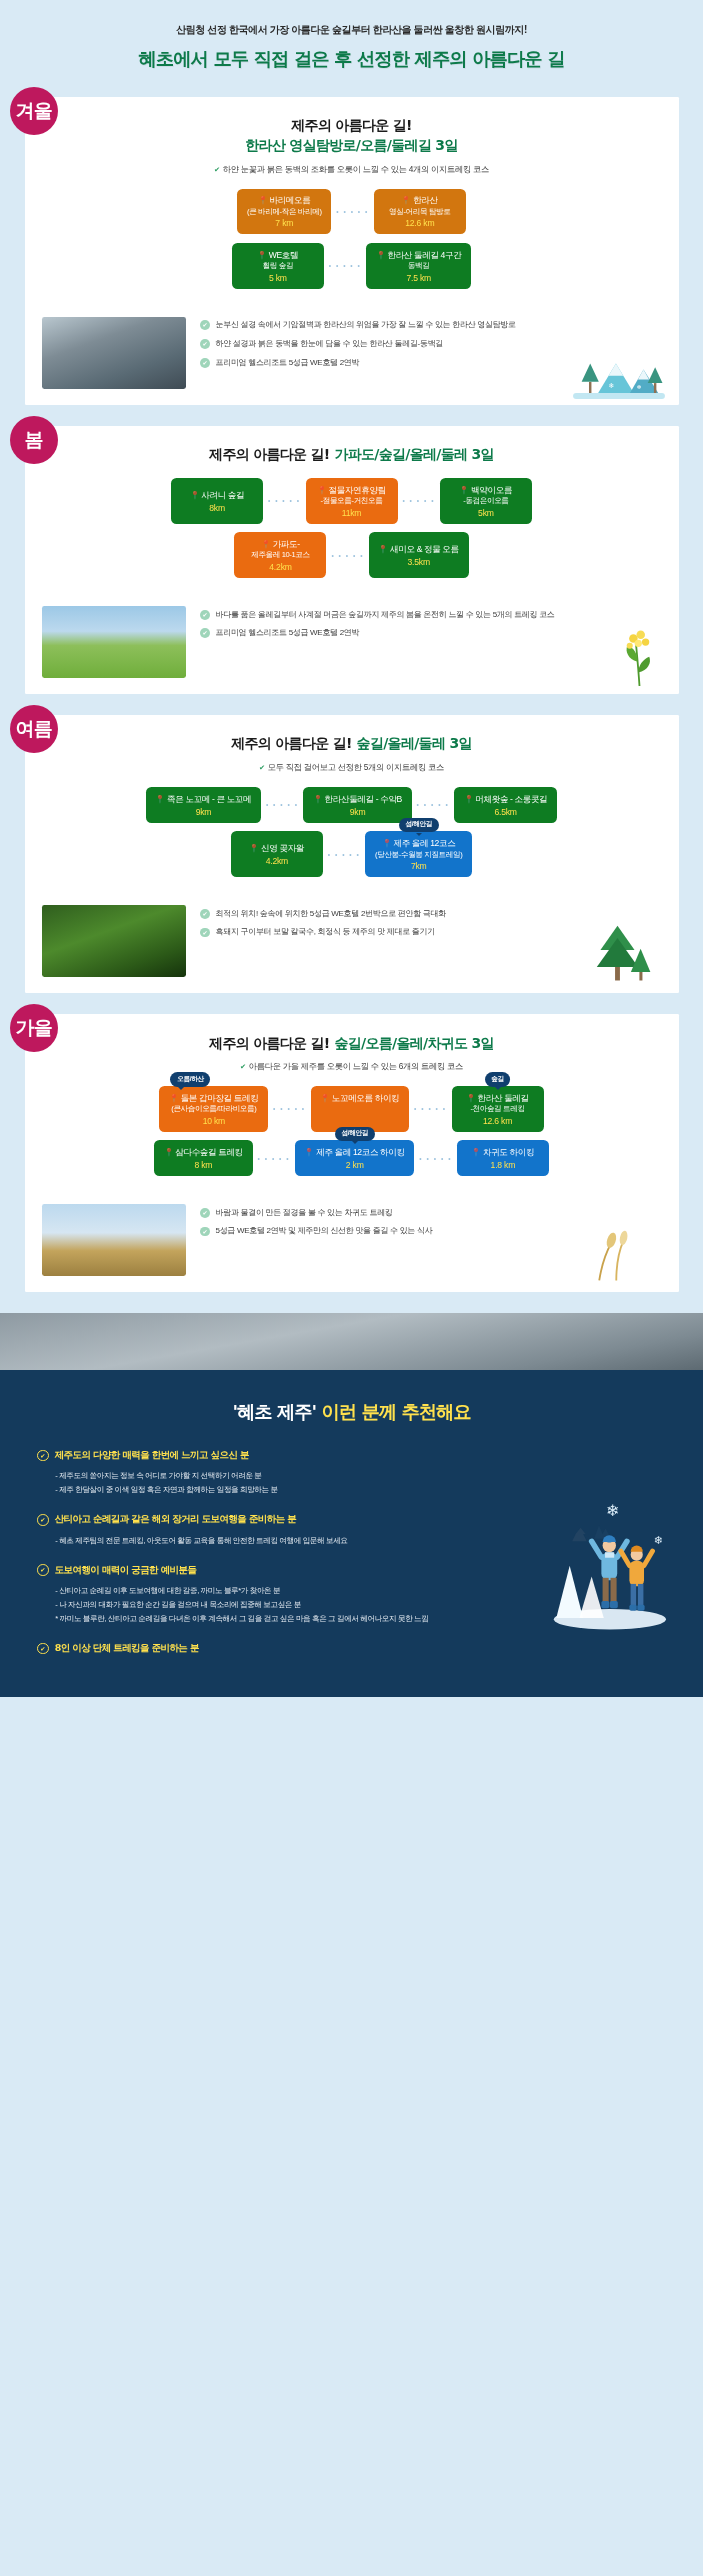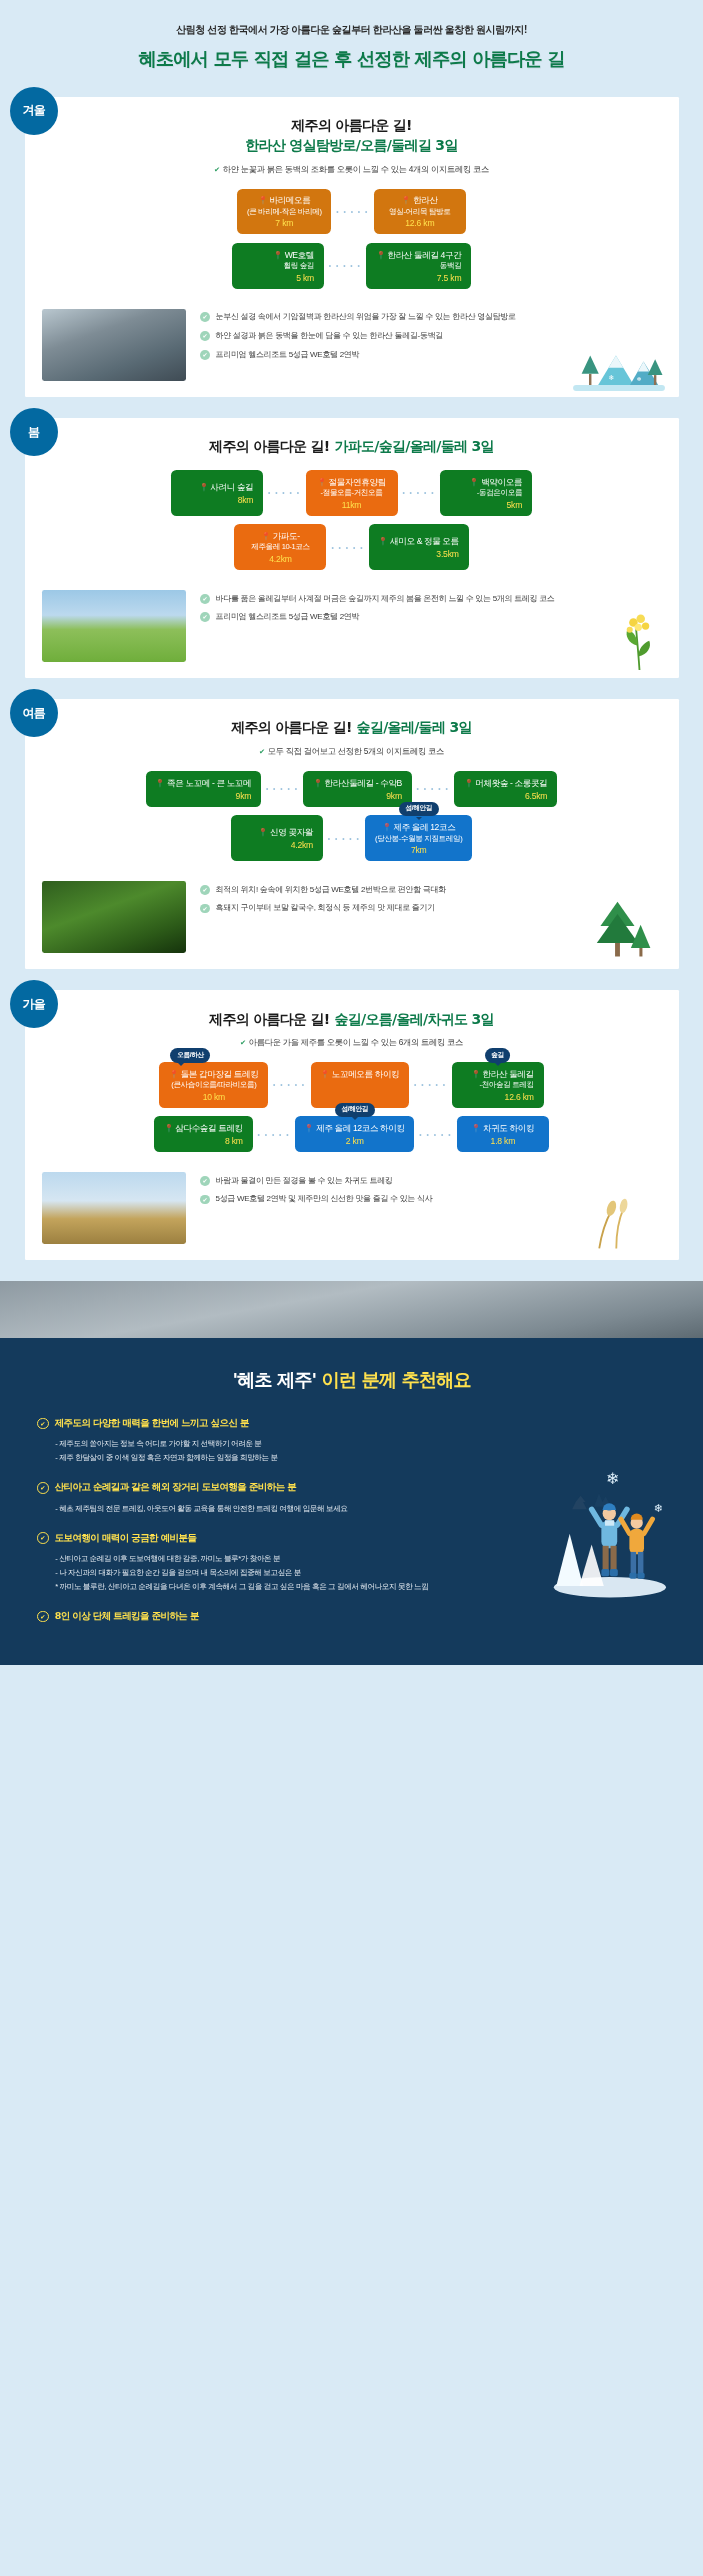--- a/index.html
+++ b/index.html
@@ -26,23 +26,23 @@
 
   
   .season { position:relative; margin:0 24.5px 21px; }
   .season-card {
     background:#fff; border-radius:1.2px; padding:18.3px 17px 16px;
     position:relative; min-height:73px;
   }
   .season-badge {
     position:absolute; left:-14.7px; top:-9.8px; z-index:5;
     width:48px; height:48px; border-radius:50%;
-    background:#0369a1; color:#fff;
+    background:#be185d; color:#fff;
     display:flex; align-items:center; justify-content:center;
-    font-size:12px; font-weight:bold; letter-spacing:-0.6px;
+    font-size:19px; font-weight:bold; letter-spacing:-0.6px;
     font-family:"DejaVu Sans","Liberation Sans",sans-serif;
   }
   .season-title {
     text-align:center; font-size:14px; font-weight:bold; letter-spacing:-0.7px;
     color:#1b1b1b; line-height:1.45;
     font-family:"DejaVu Sans","Liberation Sans",sans-serif;
   }
   .season-title .green { color:#0d7a4a; }
   .season-title .line2 { display:block; color:#0d7a4a; }
 
@@ -54,21 +54,21 @@
 
   
   .rows { margin-top:13.5px; }
   .row { display:flex; justify-content:center; align-items:stretch; gap:0; margin-bottom:8.6px; flex-wrap:nowrap; }
 
   .box {
     border-radius:5.5px; color:#fff; padding:6.7px 9.8px 6.1px;
     text-align:center; min-width:92px; position:relative;
     display:flex; flex-direction:column; justify-content:center;
   }
-  .box.green  { background:#0e7c22;align-items:flex-end; }
+  .box.green  { background:#0e7c22; }
   .box.orange { background:#d2760f; }
   .box.orange2{ background:#ea6b10;justify-content:space-between; }
   .box.blue   { background:#1274cb;justify-content:space-between; }
 
   .box .nm { font-size:8.6px; letter-spacing:-0.4px; line-height:1.3; }
   .box .nm .pin { margin-right:1.8px; opacity:.65; font-size:8px; }
   .box .sub { font-size:7.6px; letter-spacing:-0.4px; line-height:1.3; }
   .box .km { font-size:8.6px; color:#ffe14d; margin-top:1.8px; letter-spacing:-0.2px; }
 
   .dots {
@@ -84,21 +84,21 @@
   }
   .tag:after {
     content:""; position:absolute; bottom:-3.1px; left:50%; margin-left:-2.4px;
     border-left:3.1px solid transparent; border-right:3.1px solid transparent;
     border-top:3.7px solid #103f6e;
   }
   .tag.left { left:11px; transform:none; }
   .tag.left:after { left:9.8px; }
 
   
-  .infoblock { display:flex; gap:14.7px; margin-top:20px; align-items:flex-start; }
+  .infoblock { display:flex; gap:14.7px; margin-top:28px; align-items:flex-start; }
   .photo { width:144px; height:72px; border-radius:2.4px; flex:0 0 144px; overflow:hidden; position:relative; }
   .photo.winter { background:linear-gradient(160deg,#b9c7cf 0%,#7e8c95 35%,#596a74 70%,#3f4b54 100%); }
   .photo.spring { background:linear-gradient(180deg,#9cc8e6 0%,#bcd9ee 35%,#8dbf5a 55%,#6fae3b 100%); }
   .photo.summer { background:linear-gradient(160deg,#2f5e1e 0%,#4d8a2c 40%,#2c5a18 75%,#15330c 100%); }
   .photo.fall   { background:linear-gradient(180deg,#bcd9ee 0%,#d6e6f2 40%,#c3a45c 65%,#9c8040 100%); }
 
   .bullets { flex:1; padding-top:2.4px; }
   .bullets li { list-style:none; display:flex; gap:5.5px; margin-bottom:6.7px; }
   .bullets .chk {
     flex:0 0 9.8px; width:9.8px; height:9.8px; border-radius:50%;

